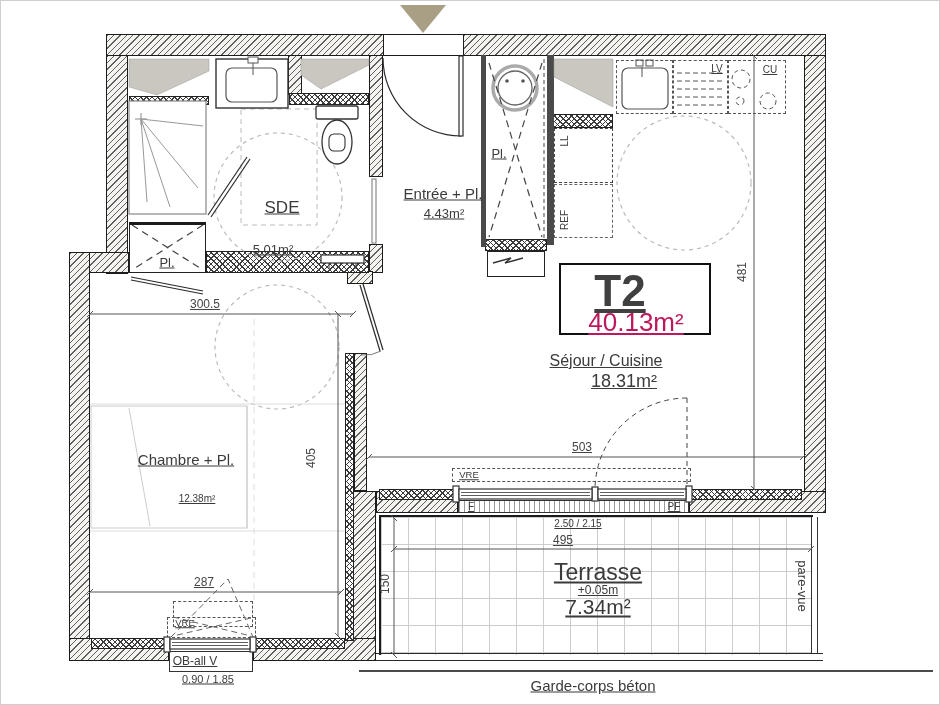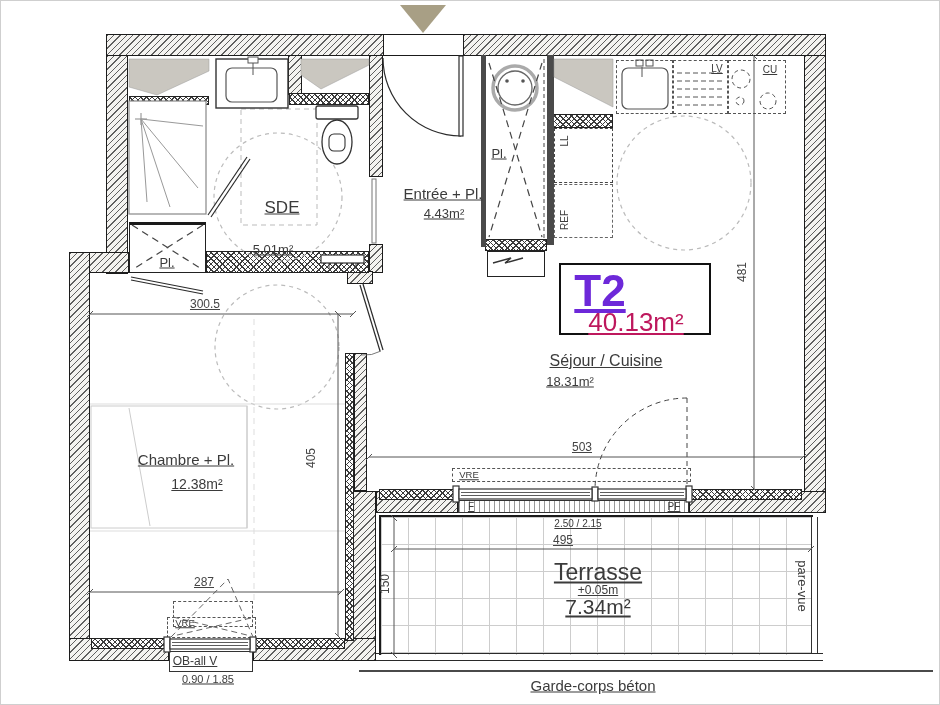--- a/index.html
+++ b/index.html
@@ -243,28 +243,28 @@
     </g>
   </svg>
 
   <div class="lbl c" style="left:281px;top:206px;font-size:17px">SDE</div>
   <div class="lbl c" style="left:272px;top:248px;font-size:13px">5.01m²</div>
   <div class="lbl c" style="left:166px;top:261px;font-size:13px">Pl.</div>
   <div class="lbl c" style="left:442px;top:192px;font-size:15px">Entrée + Pl.</div>
   <div class="lbl c" style="left:443px;top:212px;font-size:13px">4.43m²</div>
   <div class="lbl c" style="left:498px;top:152px;font-size:13px">Pl.</div>
   <div class="lbl c" style="left:605px;top:360px;font-size:16px">Séjour / Cuisine</div>
-  <div class="lbl c" style="left:569px;top:380px;font-size:13px">18.31m²</div>
+  <div class="lbl c" style="left:623px;top:380px;font-size:18px">18.31m²</div>
   <div class="lbl c" style="left:185px;top:458px;font-size:15px">Chambre + Pl.</div>
-  <div class="lbl c" style="left:196px;top:483px;font-size:14px">12.38m²</div>
+  <div class="lbl c" style="left:196px;top:498px;font-size:10px">12.38m²</div>
   <div class="lbl c" style="left:597px;top:571px;font-size:23px">Terrasse</div>
   <div class="lbl c" style="left:597px;top:589px;font-size:12px">+0.05m</div>
   <div class="lbl c" style="left:597px;top:605px;font-size:21px">7.34m²</div>
 
-  <div class="lbl c" style="left:599px;top:290px;font-size:44px;font-weight:bold;color:#6d28d9">T2</div>
+  <div class="lbl c" style="left:619px;top:290px;font-size:44px;font-weight:bold;color:#404040">T2</div>
   <div class="lbl c" style="left:635px;top:321px;font-size:26px;color:#be185d">40.13m²</div>
 
   <div class="lbl c" style="left:716px;top:68px;font-size:10px">LV</div>
   <div class="lbl c" style="left:769px;top:69px;font-size:10px">CU</div>
   <div class="lbl r90" style="left:564px;top:140px;font-size:10px">LL</div>
   <div class="lbl r90" style="left:564px;top:219px;font-size:10px">REF</div>
 
   <div class="lbl c" style="left:468px;top:474px;font-size:9.5px">VRE</div>
   <div class="lbl c" style="left:184px;top:622px;font-size:9.5px">VRE</div>
   <div class="lbl c" style="left:470px;top:506px;font-size:10px">F</div>

